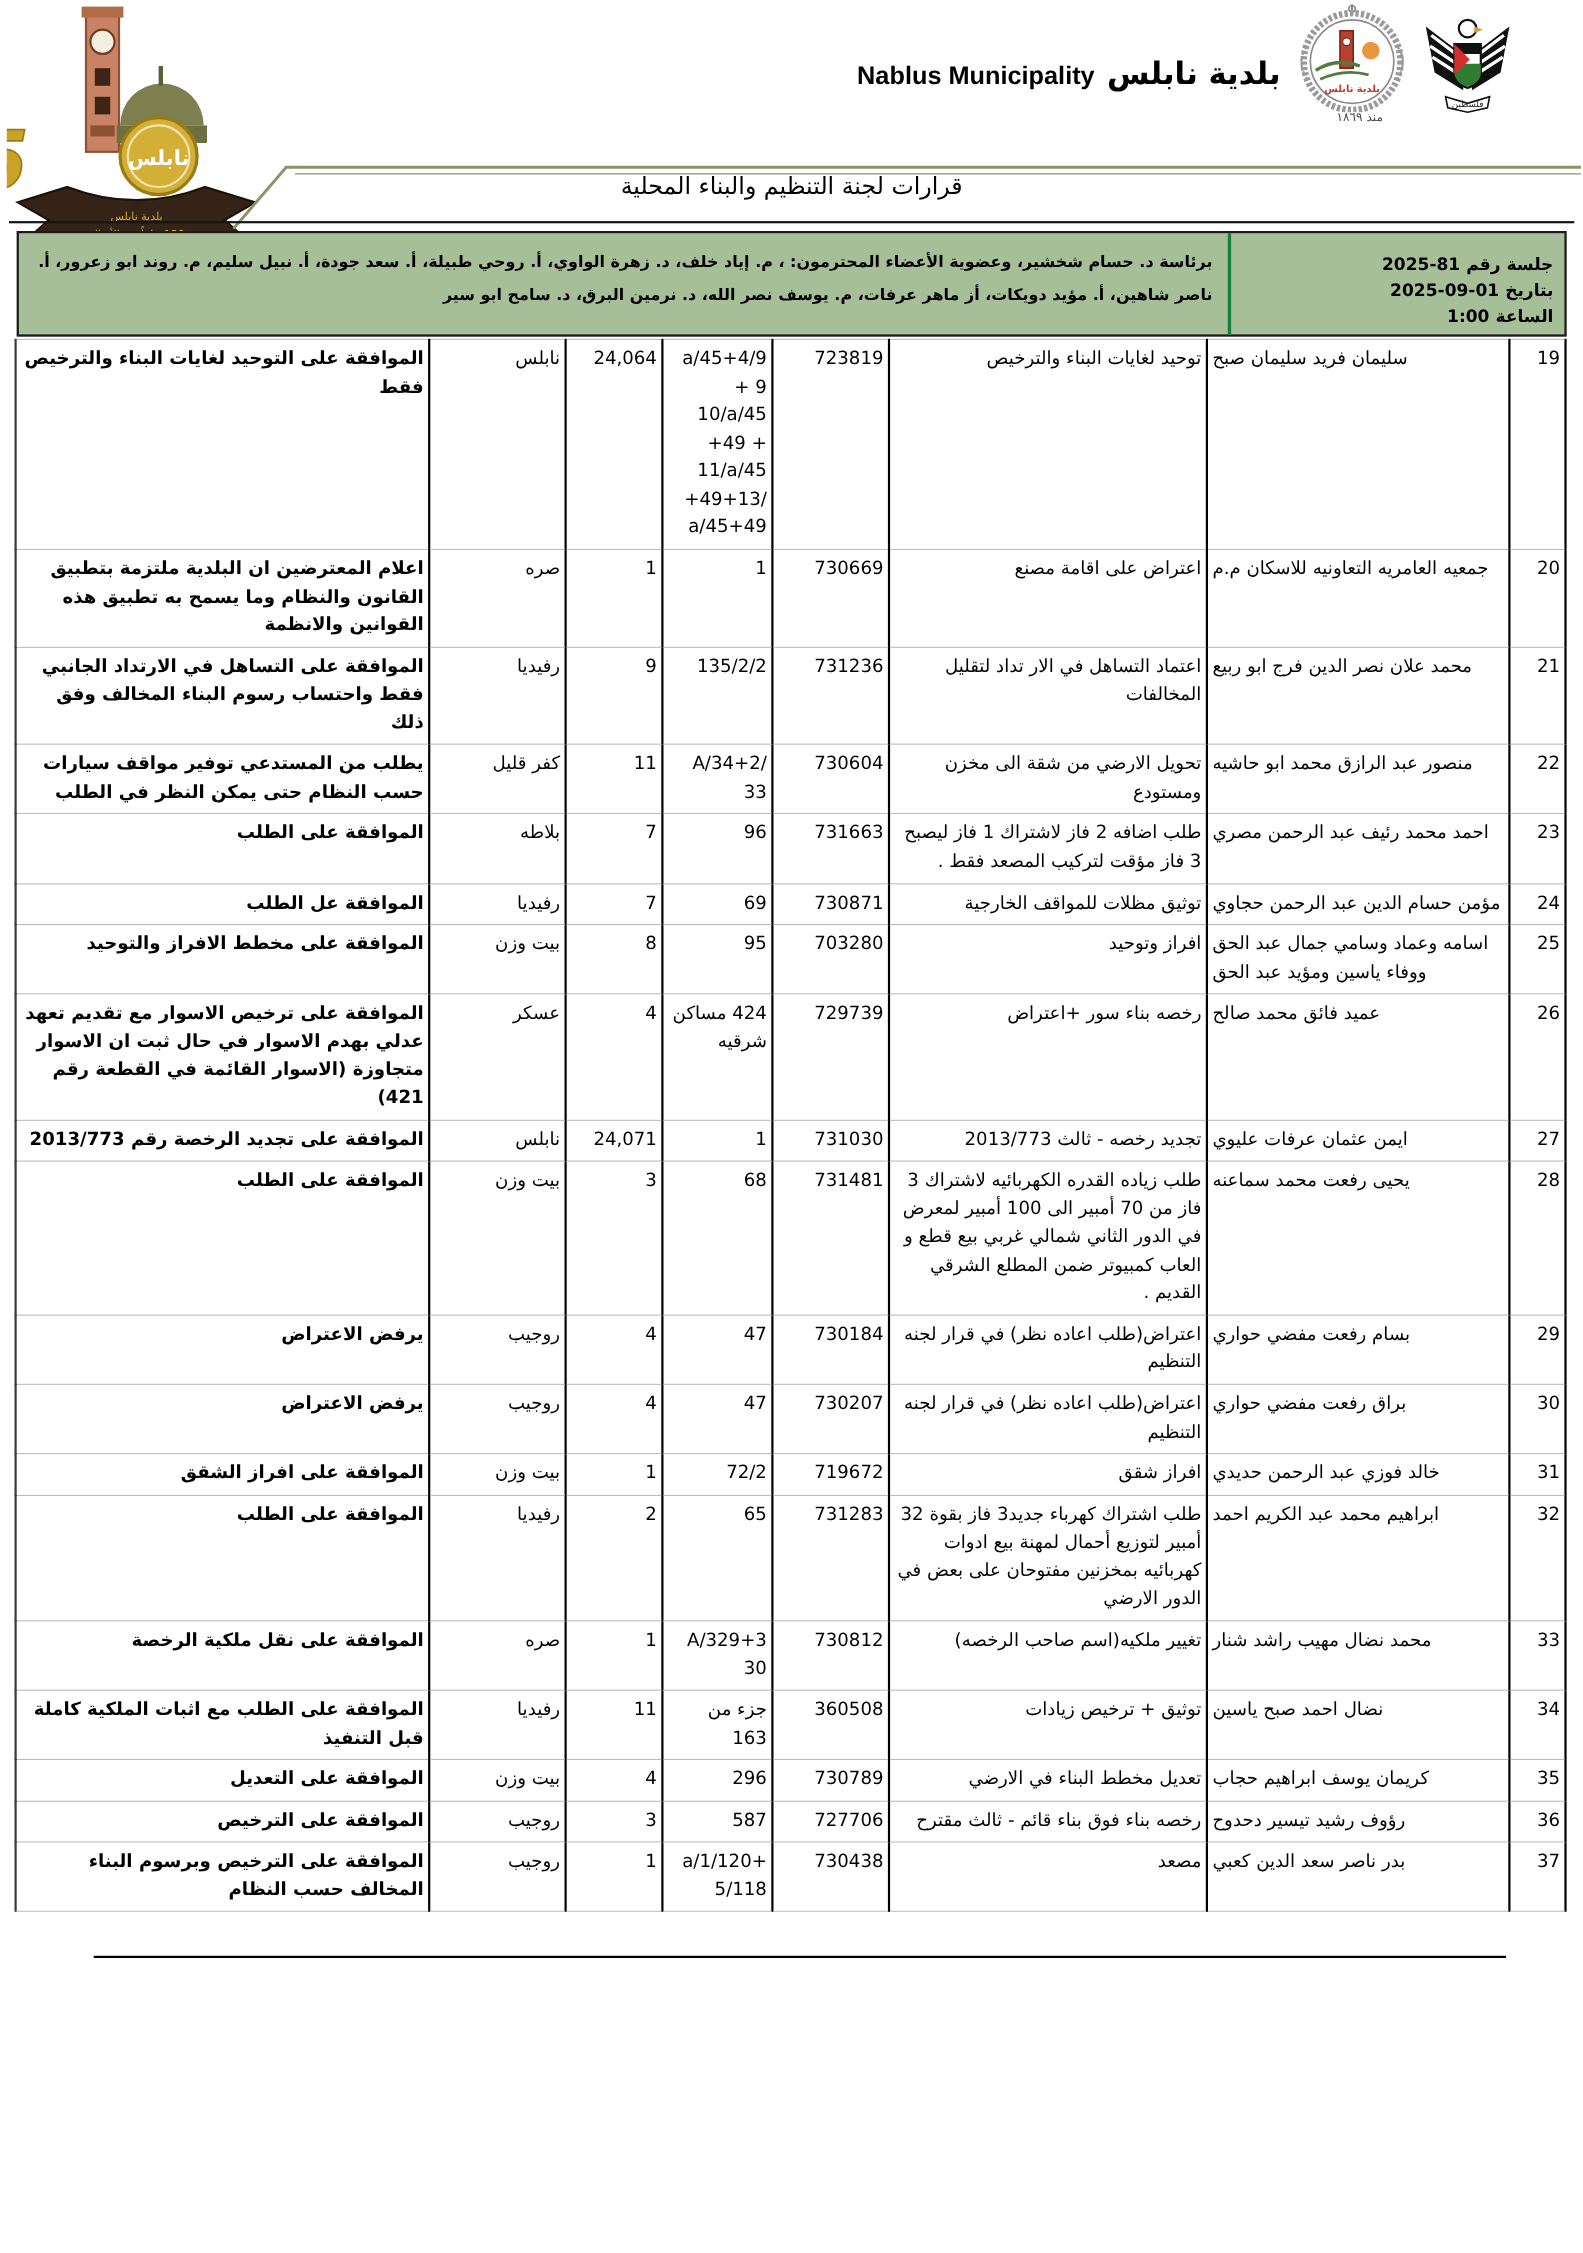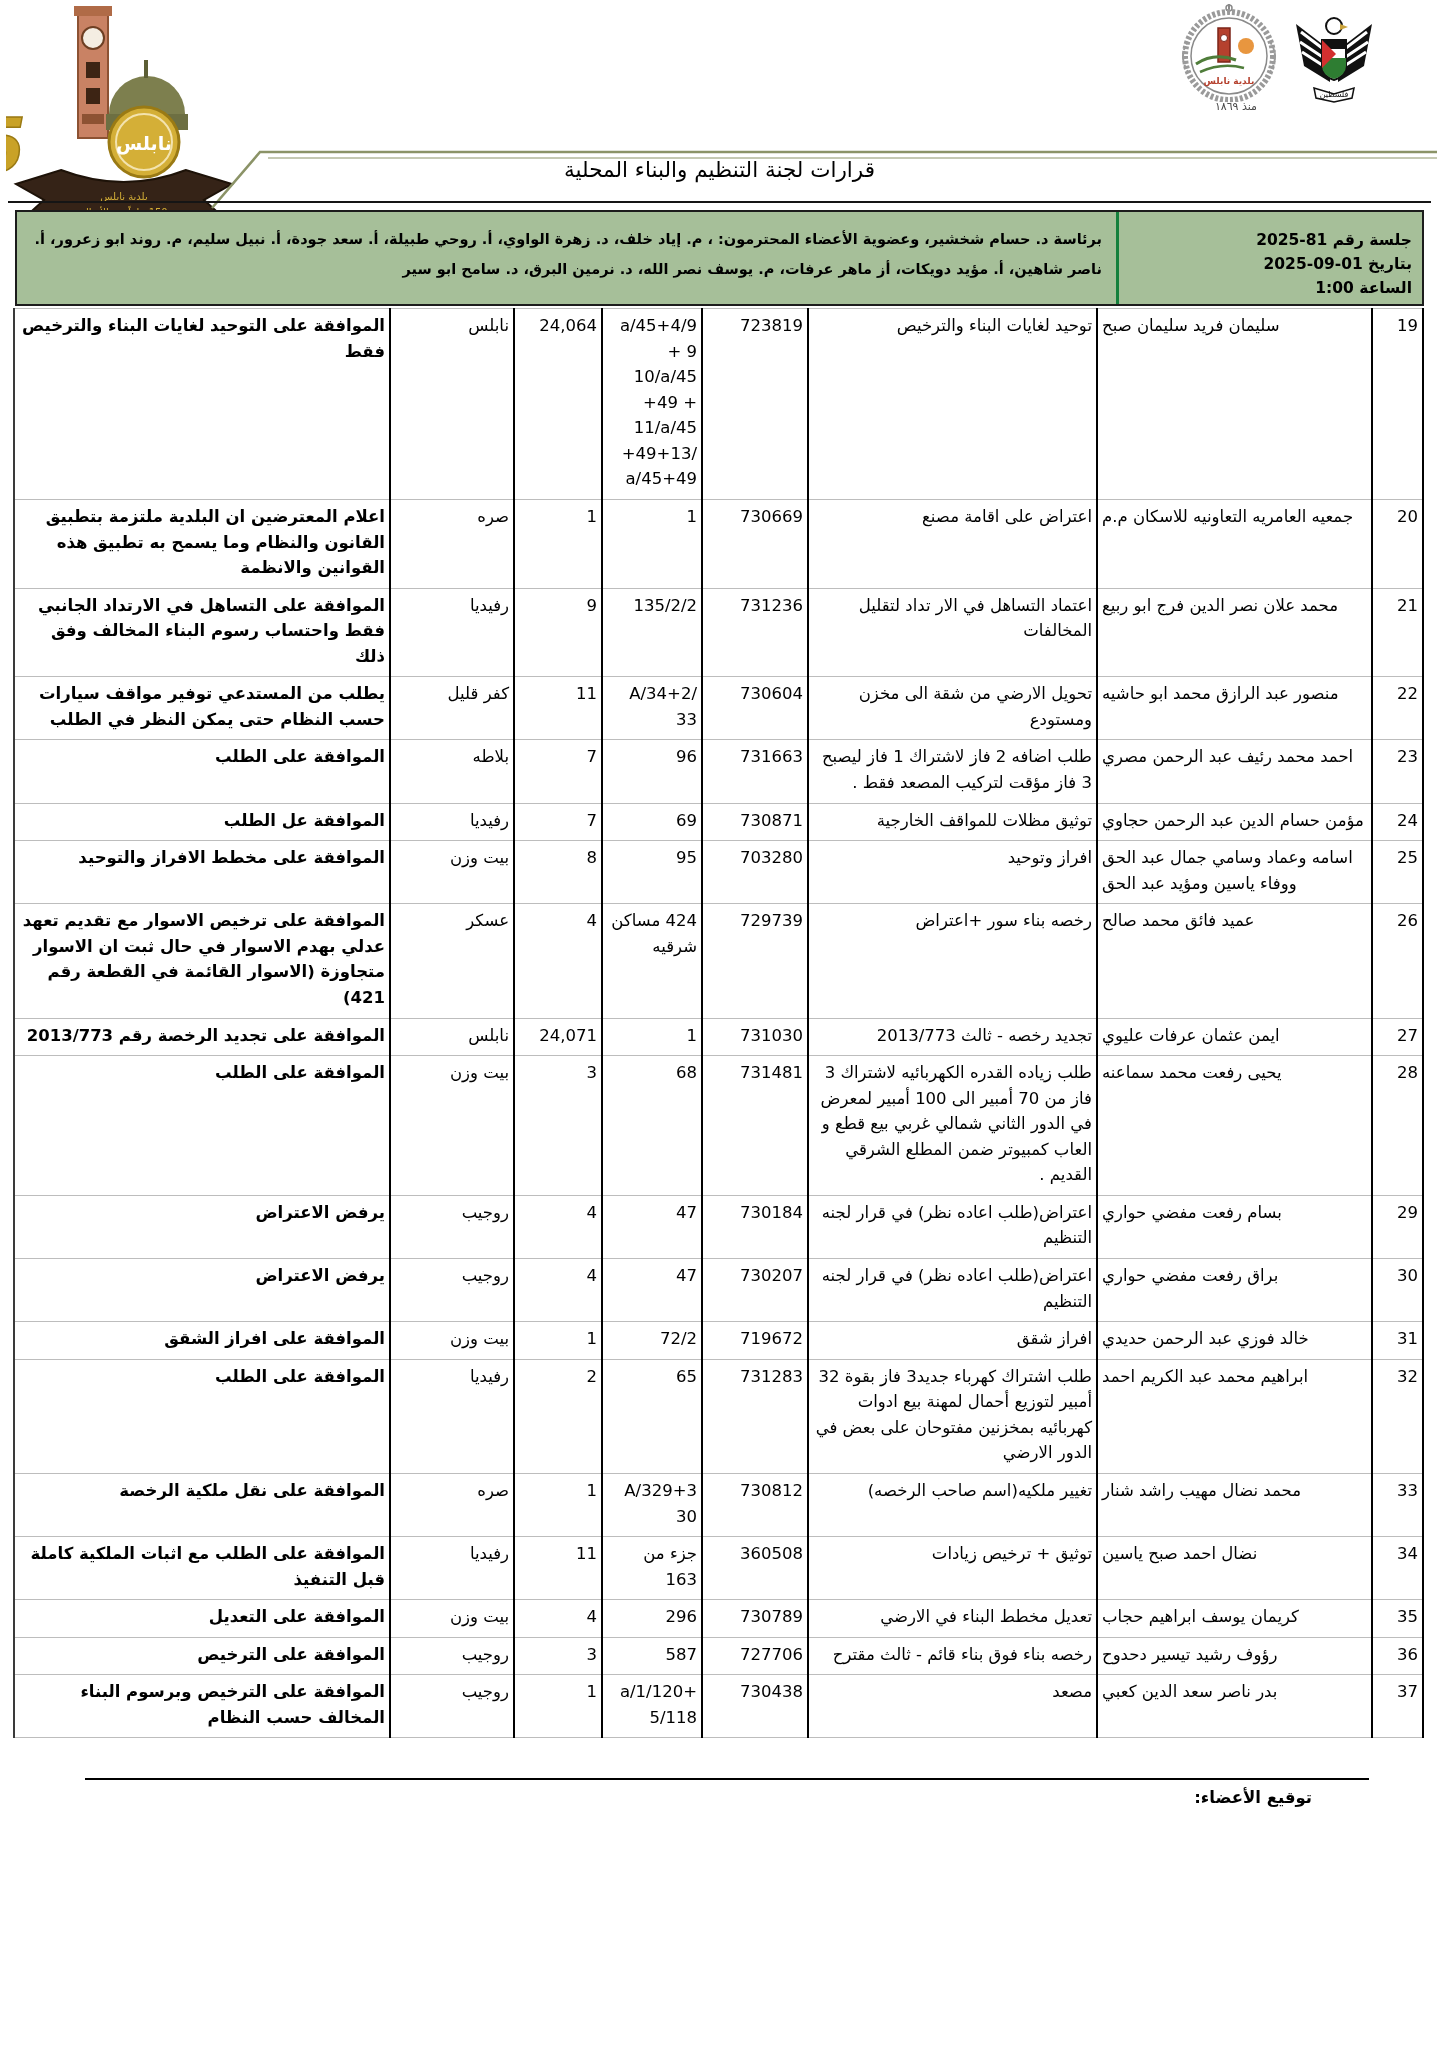--- a/index.html
+++ b/index.html
@@ -79,20 +79,24 @@
         <text x="138" y="146" text-anchor="middle" font-size="19" font-weight="bold" fill="#ffffff">نابلس</text>
       </g>
 
       <g>
         <path d="M10 180 L55 166 Q118 190 180 166 L226 180 L198 196 L218 214 Q118 248 18 214 L38 196 Z" fill="#352317" stroke="#1d1208" stroke-width="2"></path>
         <text x="118" y="196" text-anchor="middle" font-size="10" fill="#d4af37">بلدية نابلس</text>
         <text x="118" y="212" text-anchor="middle" font-size="10" fill="#d4af37">150 عاماً من الأصالة</text>
       </g>
     </svg>
 
+    <div class="brand">
+      <span class="brand-ar">بلدية نابلس</span>
+      <span class="brand-en" dir="ltr">Nablus Municipality</span>
+    </div>
 
     <svg class="seal-logo" viewBox="0 0 110 100">
       <path d="M55 2 L55 12" stroke="#8a8a8a" stroke-width="2"></path>
       <circle cx="55" cy="6" r="3" fill="none" stroke="#8a8a8a" stroke-width="1.5"></circle>
       <circle cx="55" cy="54" r="44" fill="none" stroke="#9a9a9a" stroke-width="6" stroke-dasharray="3 2"></circle>
       <circle cx="55" cy="54" r="38" fill="#ffffff" stroke="#8a8a8a" stroke-width="1.5"></circle>
       <path d="M14 40 Q4 54 14 70" stroke="#9a9a9a" stroke-width="2" fill="none" stroke-dasharray="3 3"></path>
       <path d="M96 40 Q106 54 96 70" stroke="#9a9a9a" stroke-width="2" fill="none" stroke-dasharray="3 3"></path>
       <rect x="44" y="26" width="12" height="34" fill="#b5412e" stroke="#7c2418" stroke-width="1.5"></rect>
       <circle cx="50" cy="36" r="3.5" fill="#fff" stroke="#7c2418"></circle>
@@ -374,17 +378,16 @@
 5/118</td>
       <td class="c-qty" dir="ltr">1</td>
       <td class="c-loc">روجيب</td>
       <td class="c-decision">الموافقة على الترخيص وبرسوم البناء المخالف حسب النظام</td>
     </tr>
   </tbody>
   </table>
 
   <div class="footer">
     <div class="sig-line"></div>
-    <div class="sig-label">توقيع الأعضاء:</div>
   </div>
 
   <div class="page-num">صفحة 2</div>
 </div>
 
 </body></html>

